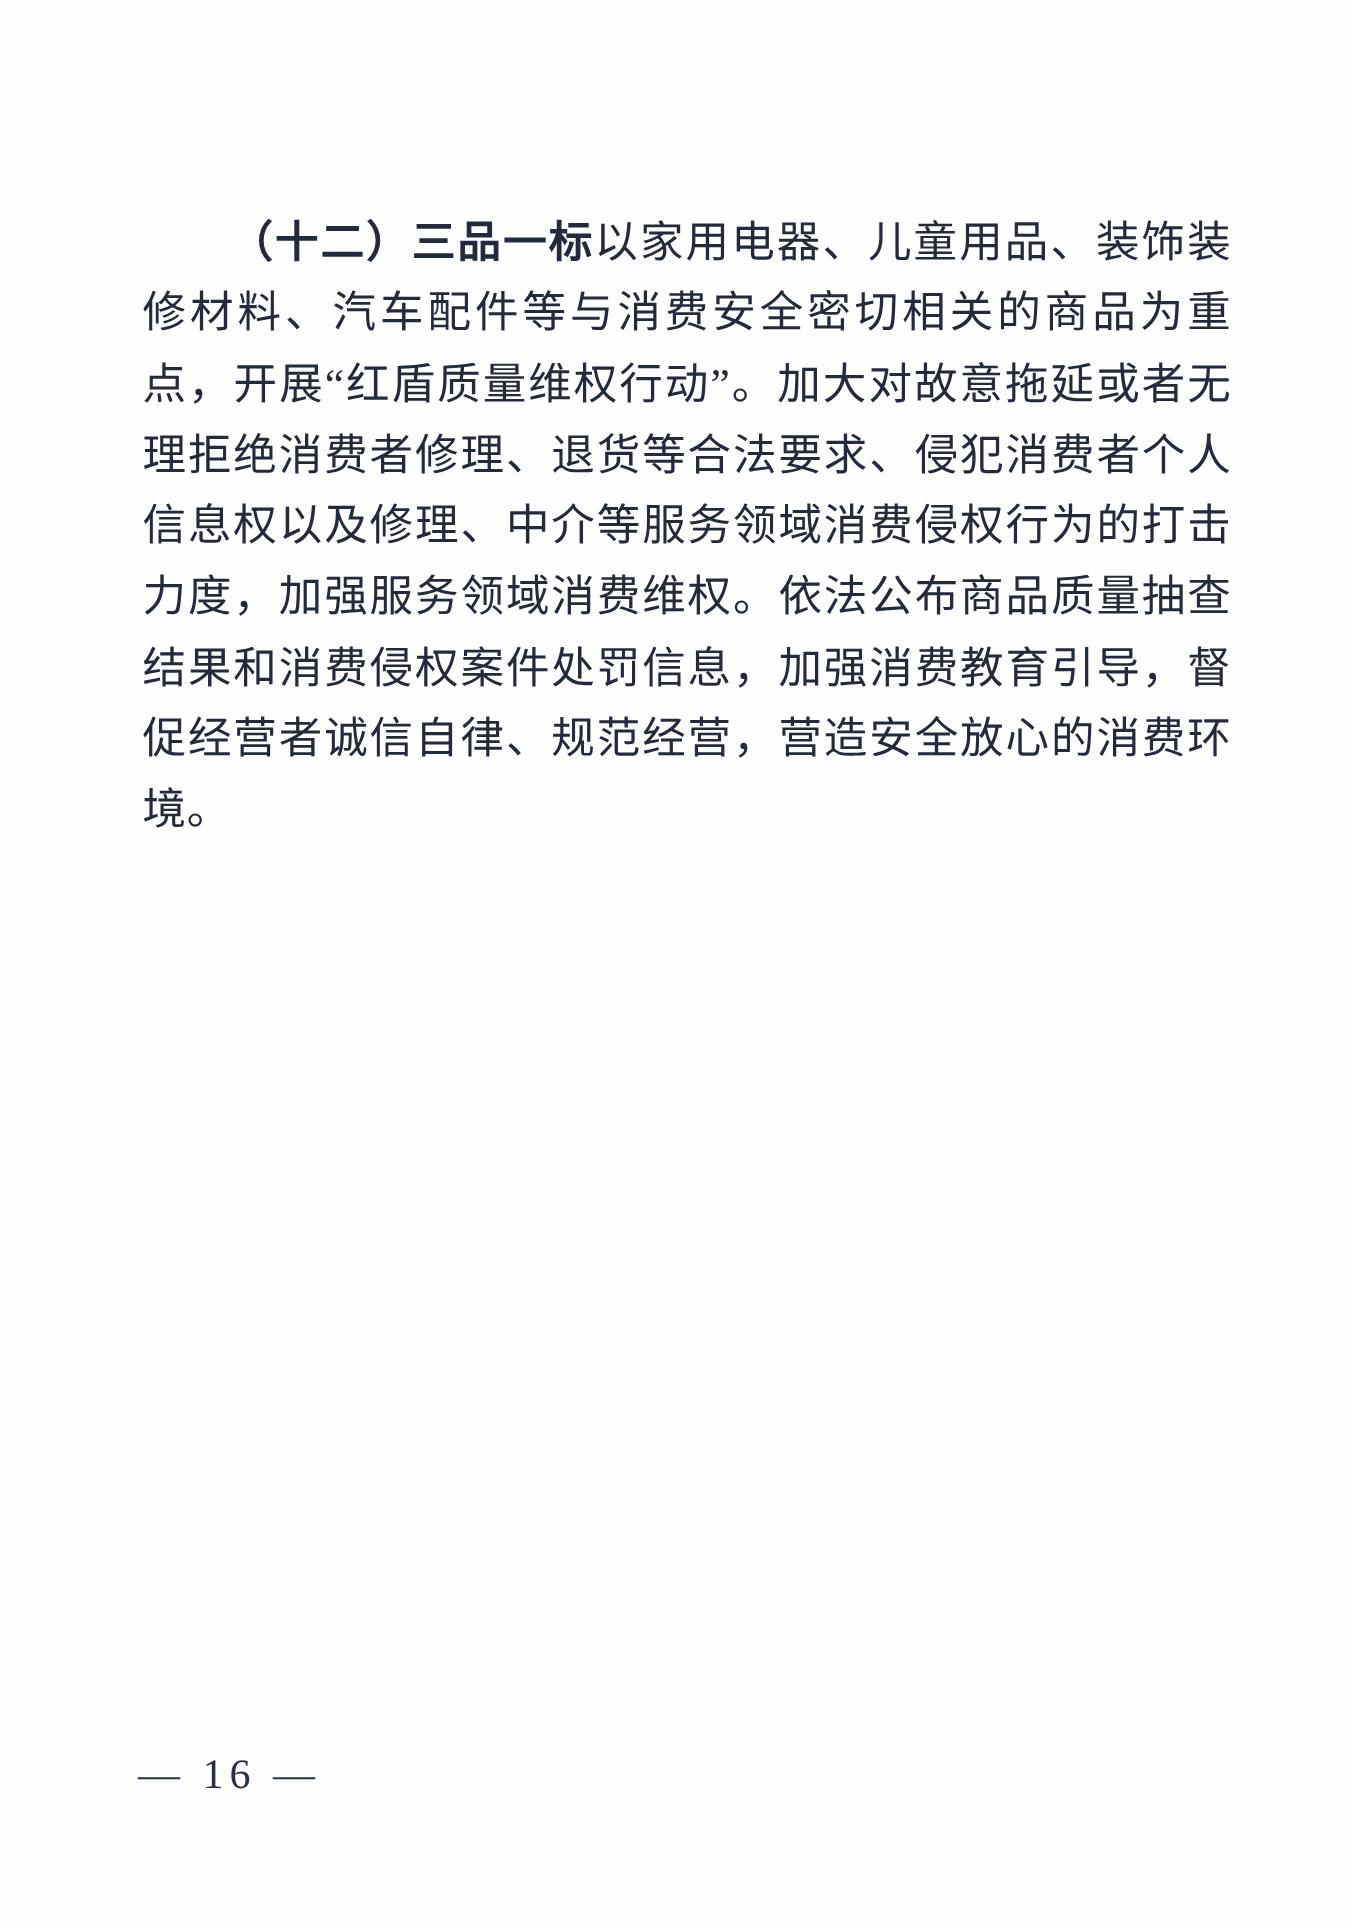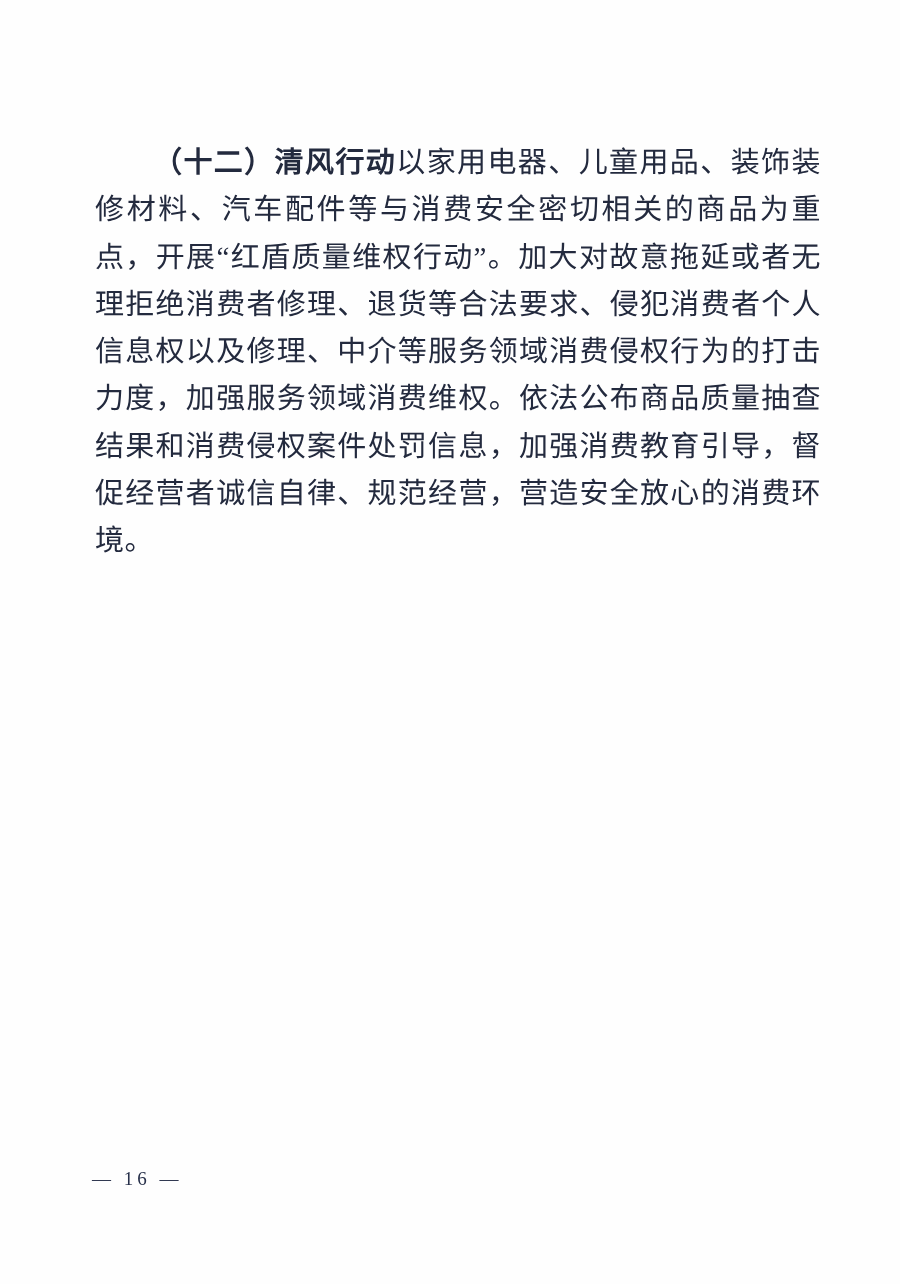--- a/index.html
+++ b/index.html
@@ -38,33 +38,33 @@
   .para.indent {
     text-indent: 2em;
   }
   .para .head {
     font-weight: bold;
   }
   .footer {
     position: absolute;
     left: 92px;
     top: 1168px;
-    font-size: 19px;
+    font-size: 28px;
     letter-spacing: 4px;
     color: #27304a;
   }
 </style>
 </head>
 <body>
 
 <div class="page">
   <div class="content">
 
 
 
 
 
-    <p class="para indent"><span class="head">（十二）清风行动</span><span class="body-text">以家用电器、儿童用品、装饰装修材料、汽车配件等与消费安全密切相关的商品为重点，开展“红盾质量维权行动”。加大对故意拖延或者无理拒绝消费者修理、退货等合法要求、侵犯消费者个人信息权以及修理、中介等服务领域消费侵权行为的打击力度，加强服务领域消费维权。依法公布商品质量抽查结果和消费侵权案件处罚信息，加强消费教育引导，督促经营者诚信自律、规范经营，营造安全放心的消费环境。</span></p>
+    <p class="para indent"><span class="head">（十二）三品一标</span><span class="body-text">以家用电器、儿童用品、装饰装修材料、汽车配件等与消费安全密切相关的商品为重点，开展“红盾质量维权行动”。加大对故意拖延或者无理拒绝消费者修理、退货等合法要求、侵犯消费者个人信息权以及修理、中介等服务领域消费侵权行为的打击力度，加强服务领域消费维权。依法公布商品质量抽查结果和消费侵权案件处罚信息，加强消费教育引导，督促经营者诚信自律、规范经营，营造安全放心的消费环境。</span></p>
 
   </div>
 
   <div class="footer">— 16 —</div>
 </div>
 
 </body></html>

